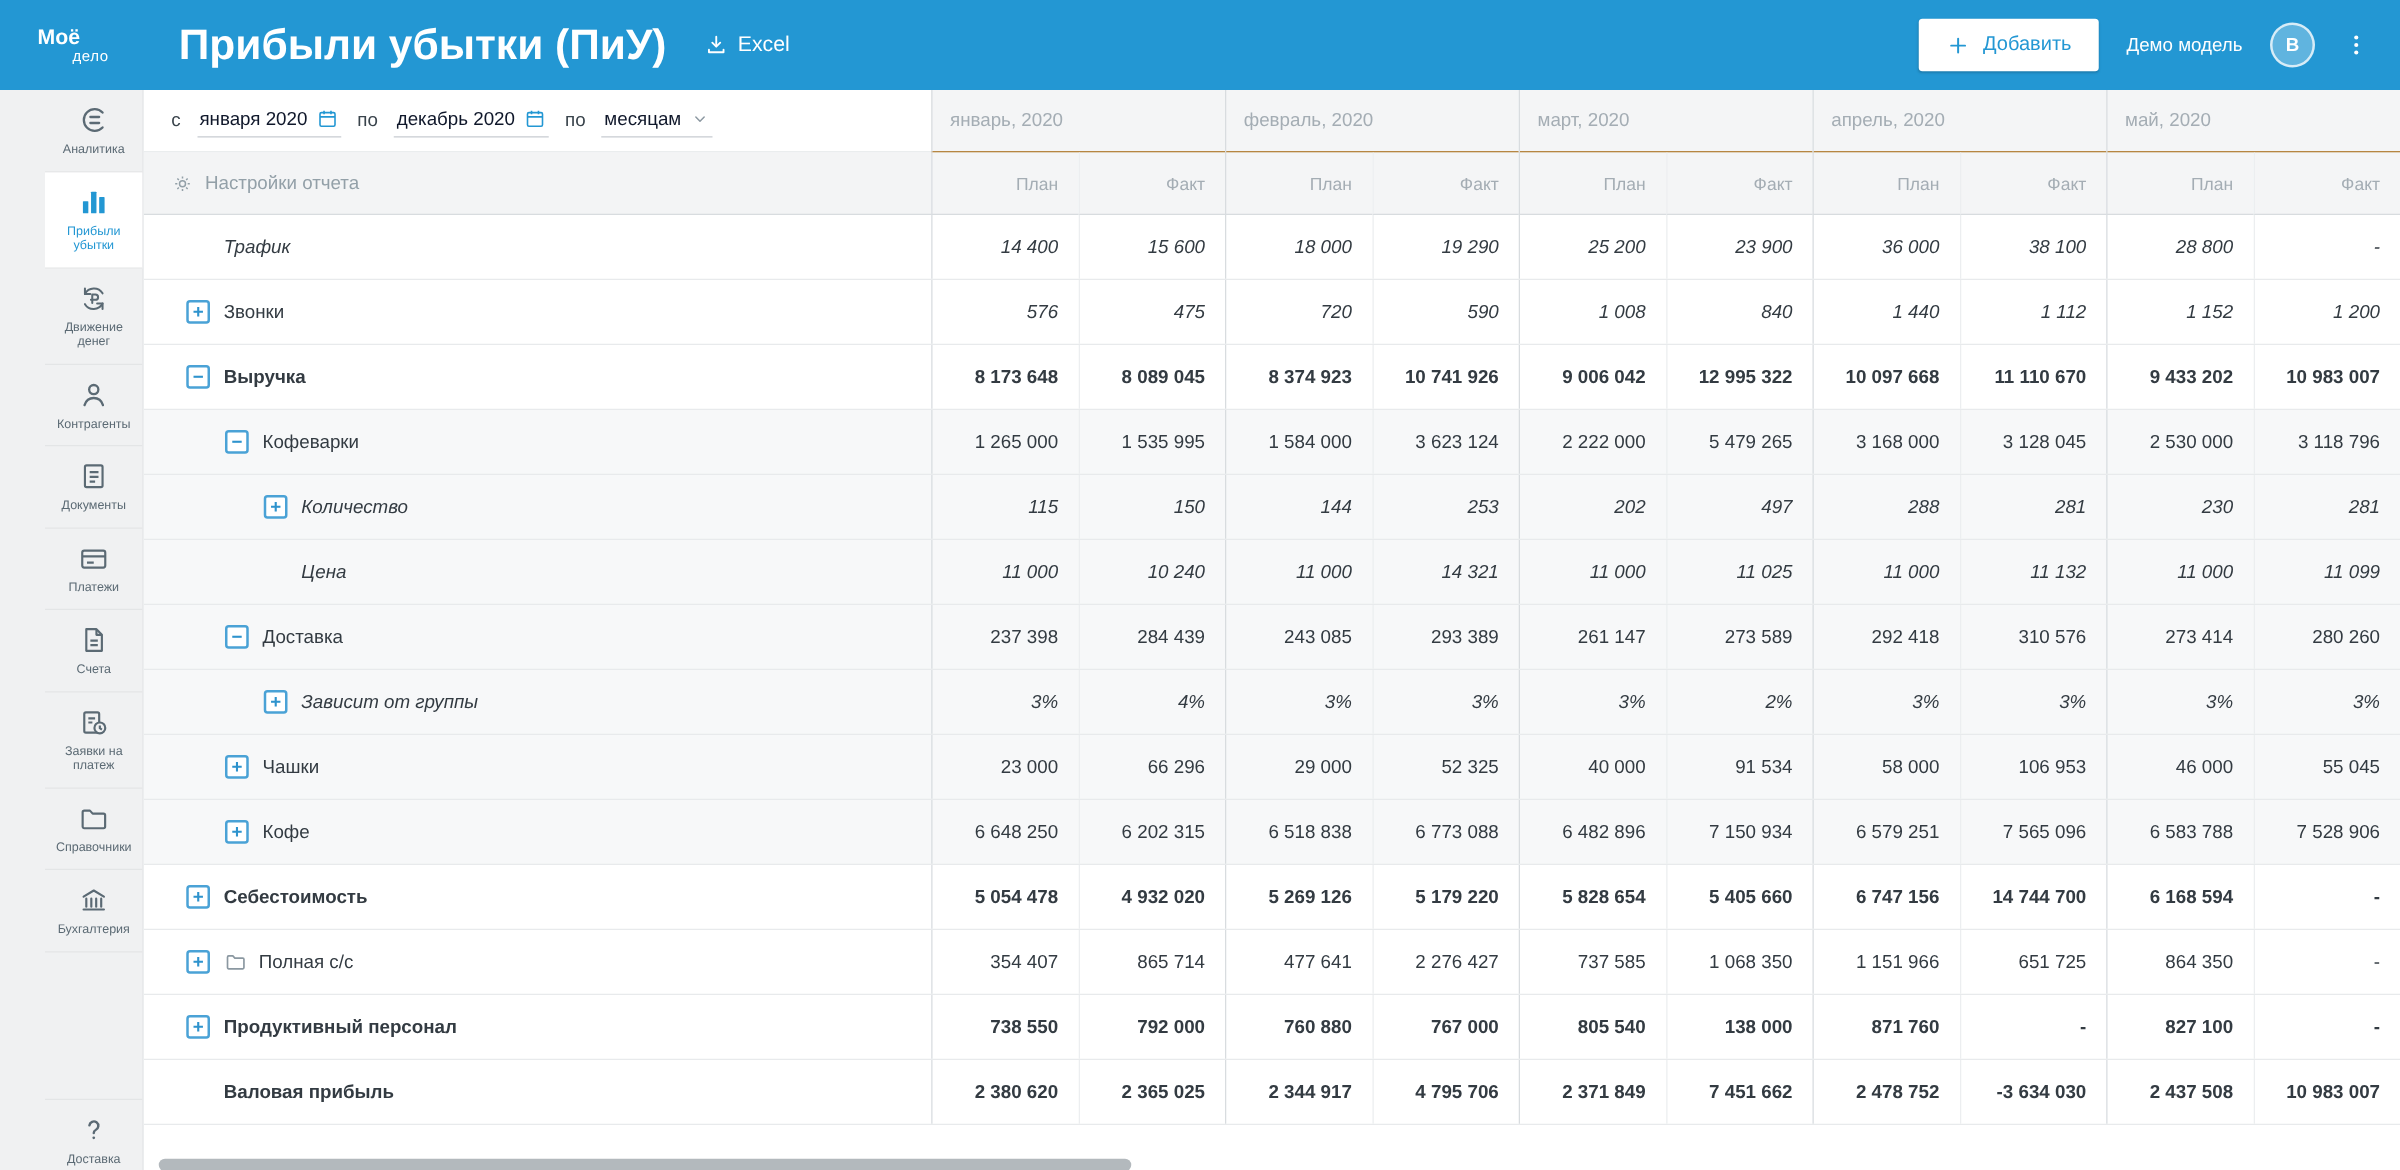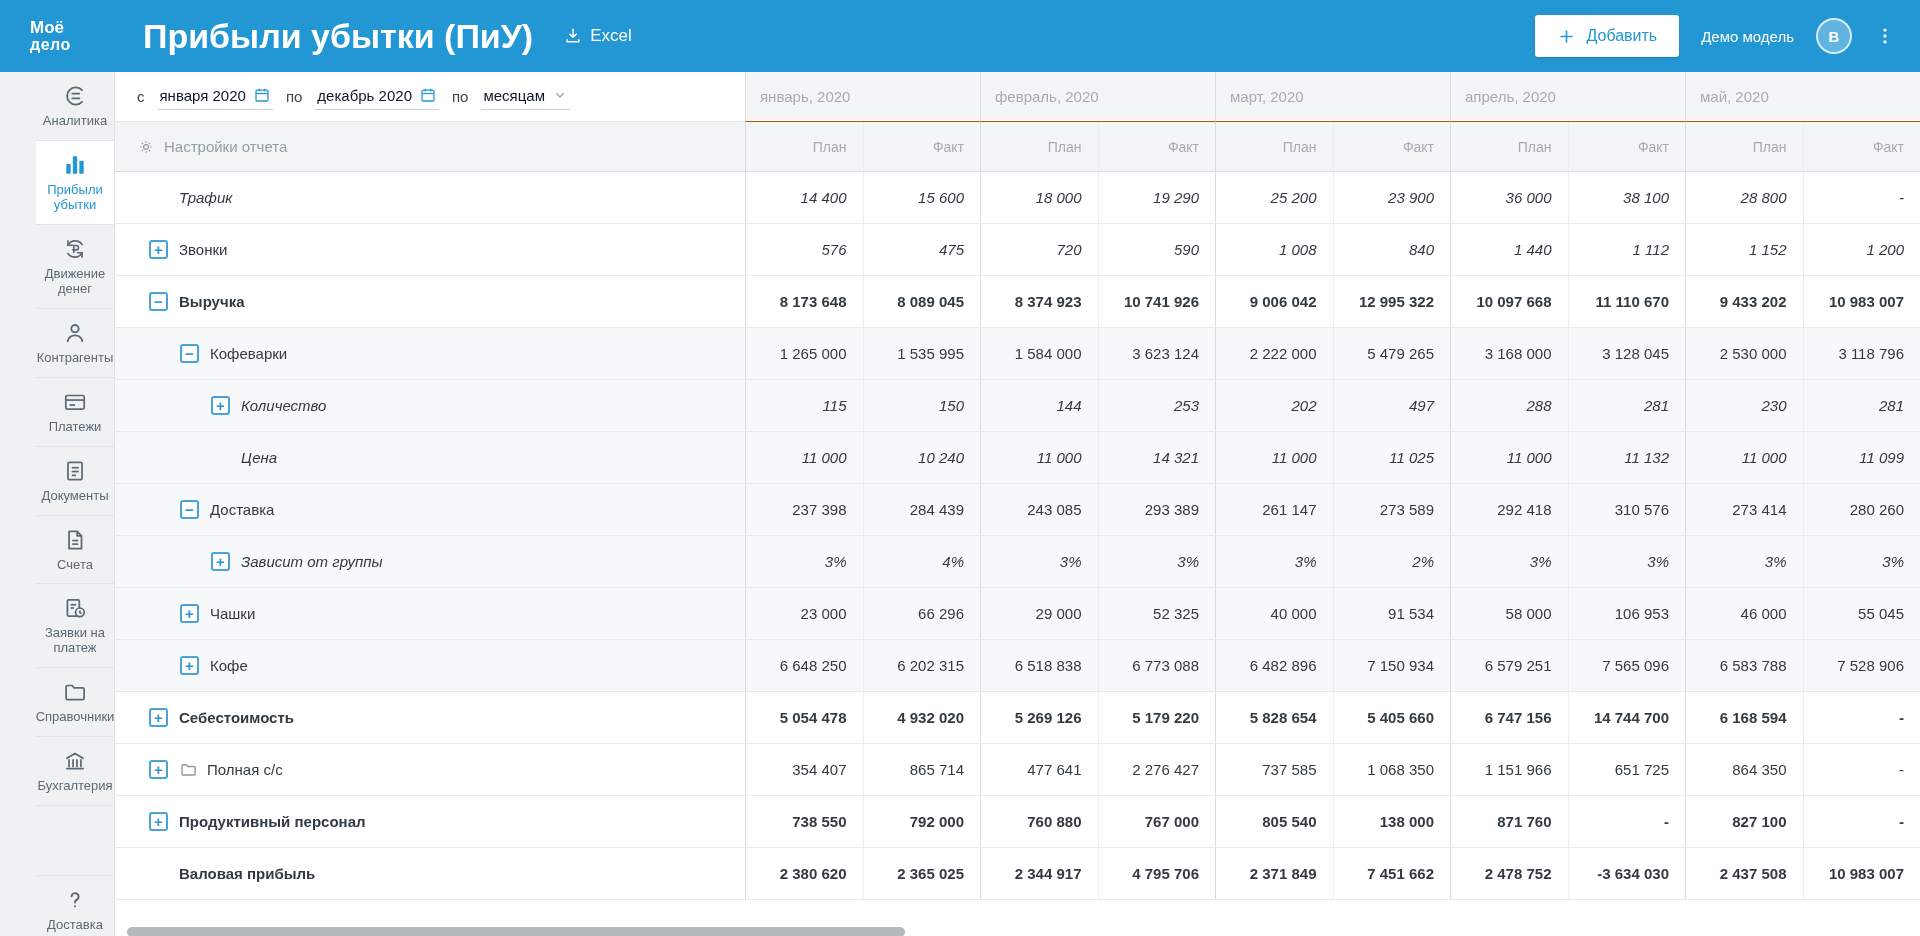--- a/index.html
+++ b/index.html
@@ -16,40 +16,40 @@
   }
   *{box-sizing:border-box;margin:0;padding:0;}
   html,body{width:1920px;height:936px;overflow:hidden;}
   body{font-family:"Liberation Sans","DejaVu Sans",sans-serif;color:var(--text);background:#fff;}
   .icon svg{display:block;}
 
   
   .topbar{height:72px;background:var(--accent);display:flex;align-items:center;color:#fff;}
   .logo{width:115px;flex:0 0 115px;padding-left:30px;line-height:1.05;cursor:pointer;}
   .logo .l1{font-size:17px;font-weight:700;}
-  .logo .l2{font-size:16px;font-weight:700;letter-spacing:.5px;}
+  .logo .l2{font-size:12px;font-weight:400;letter-spacing:.5px;text-align:center;}
   .page-title{font-size:34px;font-weight:600;margin-left:28px;white-space:nowrap;}
   .excel{display:flex;align-items:center;gap:7px;margin-left:30px;font-size:17px;cursor:pointer;}
   .excel .icon svg{width:20px;height:20px;}
   .top-right{margin-left:auto;display:flex;align-items:center;gap:22px;padding-right:24px;}
   .add-btn{display:flex;align-items:center;gap:10px;height:42px;padding:0 22px;background:#fff;color:var(--accent);
     border:none;border-radius:3px;font-size:16px;font-family:inherit;cursor:pointer;box-shadow:0 1px 2px rgba(0,0,0,.18);}
   .add-btn .icon svg{width:19px;height:19px;}
   .account{font-size:15px;cursor:pointer;white-space:nowrap;}
   .avatar{width:36px;height:36px;border-radius:50%;background:rgba(255,255,255,.28);border:2px solid rgba(255,255,255,.75);
     display:flex;align-items:center;justify-content:center;font-size:15px;font-weight:700;cursor:pointer;}
   .kebab{cursor:pointer;}
   .kebab svg{width:22px;height:22px;}
 
   
   .main{display:flex;height:872px;}
   .sidebar{width:115px;flex:0 0 115px;background:var(--sidebar-bg);border-right:1px solid #e0e2e4;
     display:flex;flex-direction:column;overflow:hidden;}
   .sb-item{display:flex;flex-direction:column;align-items:center;text-align:center;gap:5px;
-    padding:11px 5px;border-bottom:1px solid #e3e5e6;color:var(--sidebar-text);font-size:13px;line-height:1.15;cursor:pointer;margin-left:36px;}
+    padding:11px 5px;border-bottom:1px solid #e3e5e6;color:var(--sidebar-text);font-size:10px;line-height:1.15;cursor:pointer;margin-left:36px;}
   .sb-item .sb-icon svg{width:26px;height:26px;}
   .sb-item.active{background:#fff;color:var(--accent);}
   .sb-item.bottom{margin-top:auto;border-bottom:none;border-top:1px solid #e3e5e6;}
 
   .content{flex:1;position:relative;background:#fff;overflow:hidden;}
 
   
   .hrow{display:flex;height:50px;}
   .filter-cell{width:630px;flex:0 0 630px;display:flex;align-items:center;gap:13px;padding-left:22px;
     background:#fff;border-bottom:1px solid #e4e7e9;font-size:15px;}
@@ -170,38 +170,38 @@
         <span class="sb-icon icon">
           <svg viewBox="0 0 24 24" fill="none" stroke="currentColor" stroke-width="1.7" stroke-linecap="round">
             <circle cx="12" cy="8" r="3.4"></circle>
             <path d="M5.2 19.5c1.1-3.6 3.7-5.3 6.8-5.3s5.7 1.7 6.8 5.3"></path>
           </svg>
         </span>
         <span class="sb-label">Контрагенты</span>
       </div>
       <div class="sb-item">
         <span class="sb-icon icon">
-          <svg viewBox="0 0 24 24" fill="none" stroke="currentColor" stroke-width="1.6">
-            <rect x="3.5" y="6" width="17" height="12.5" rx="1.5"></rect>
-            <line x1="3.5" y1="10.2" x2="20.5" y2="10.2"></line>
-            <line x1="7" y1="14.8" x2="12" y2="14.8"></line>
-          </svg>
-        </span>
-        <span class="sb-label">Платежи</span>
-      </div>
-      <div class="sb-item">
-        <span class="sb-icon icon">
           <svg viewBox="0 0 24 24" fill="none" stroke="currentColor" stroke-width="1.6" stroke-linejoin="round">
             <rect x="5.5" y="4" width="13" height="16" rx="1.2"></rect>
             <line x1="9" y1="9" x2="15.5" y2="9"></line>
             <line x1="9" y1="12.5" x2="15.5" y2="12.5"></line>
             <line x1="9" y1="16" x2="13" y2="16"></line>
           </svg>
         </span>
         <span class="sb-label">Документы</span>
+      </div>
+      <div class="sb-item">
+        <span class="sb-icon icon">
+          <svg viewBox="0 0 24 24" fill="none" stroke="currentColor" stroke-width="1.6">
+            <rect x="3.5" y="6" width="17" height="12.5" rx="1.5"></rect>
+            <line x1="3.5" y1="10.2" x2="20.5" y2="10.2"></line>
+            <line x1="7" y1="14.8" x2="12" y2="14.8"></line>
+          </svg>
+        </span>
+        <span class="sb-label">Платежи</span>
       </div>
       <div class="sb-item">
         <span class="sb-icon icon">
           <svg viewBox="0 0 24 24" fill="none" stroke="currentColor" stroke-width="1.6" stroke-linejoin="round">
             <path d="M6.5 4h7.5l4 4.2V20h-11.5z"></path>
             <path d="M14 4v4.2h4"></path>
             <line x1="9.5" y1="12.5" x2="15" y2="12.5"></line>
             <line x1="9.5" y1="15.8" x2="15" y2="15.8"></line>
           </svg>
         </span>

